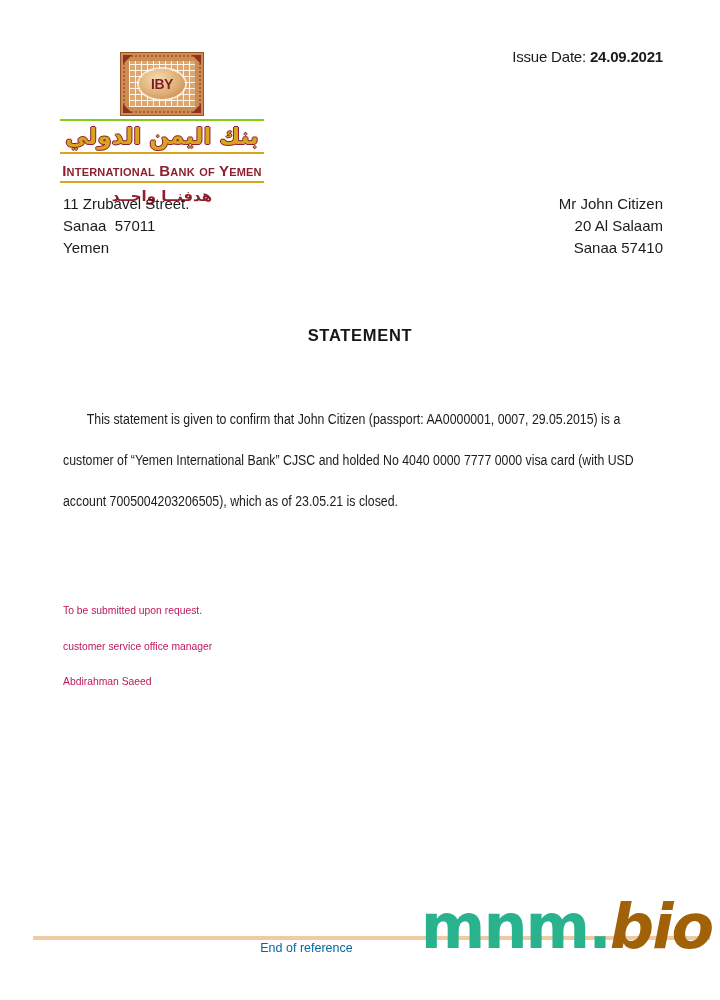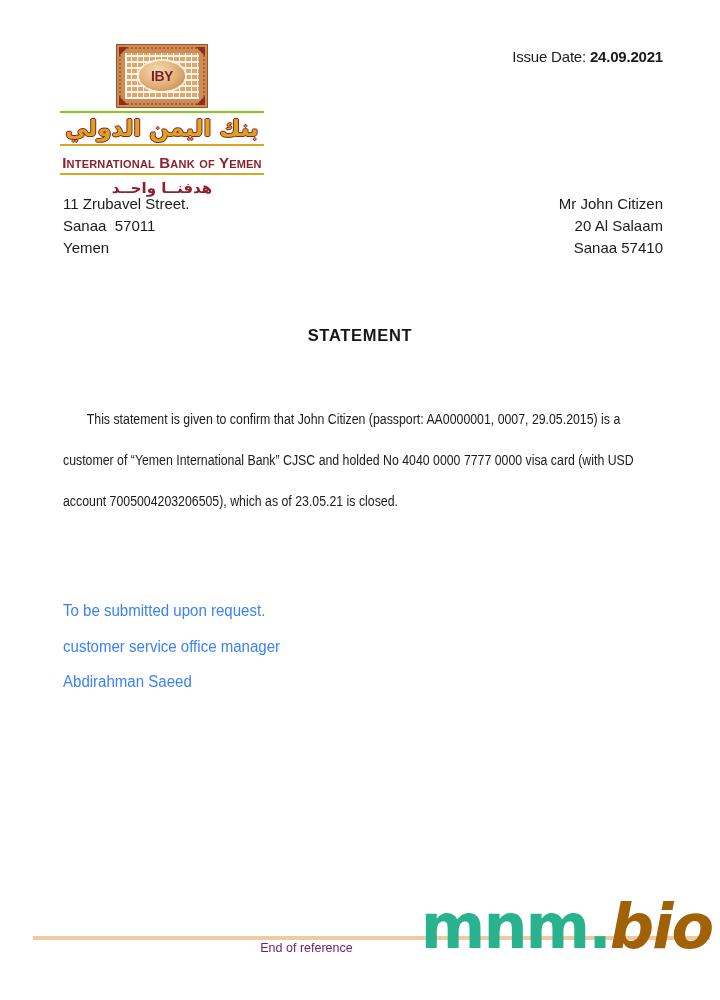--- a/index.html
+++ b/index.html
@@ -16,21 +16,21 @@
   
   .issue-date{
     position:absolute;top:48px;right:57px;
     font-size:15px;letter-spacing:-0.2px;color:#1b1b1b;
   }
   .issue-date b{font-weight:bold;}
 
   
   .logo{position:absolute;left:60px;top:40px;width:204px;text-align:center;}
   .emblem{
-    position:relative;width:92px;height:64px;margin:4px auto 3px;
+    position:relative;width:84px;height:64px;margin:12px auto 3px;
     background:#ce8c55;border:1px solid #9c5426;box-sizing:border-box;
   }
   .emblem::after{
     content:"";position:absolute;inset:2px;
     border:2px dotted rgba(140,60,20,.55);pointer-events:none;
   }
   .emblem-grid{
     position:absolute;inset:8px;
     background-color:#dda76f;
     background-image:
@@ -87,34 +87,34 @@
 
   
   .body-para{position:absolute;left:63px;top:399px;width:610px;font-size:14px;color:#1b1b1b;}
   .body-line{
     line-height:41px;white-space:nowrap;
     transform:scaleX(0.88);transform-origin:left center;
   }
   .body-line.indent{padding-left:27px;}
 
   
-  .closing{position:absolute;left:63px;top:593px;font-size:16px;color:#3b82f6;}
+  .closing{position:absolute;left:63px;top:593px;font-size:11px;color:#be185d;}
   .closing-line{
     line-height:35.5px;white-space:nowrap;
     transform:scaleX(0.94);transform-origin:left center;
   }
 
   
   .footer-line{
     position:absolute;left:33px;top:936px;width:677px;height:4px;
     background:#f0caa2;z-index:1;
   }
   .end-ref{
     position:absolute;top:941px;left:0;width:613px;text-align:center;
-    font-size:12.5px;color:#701a75;z-index:2;
+    font-size:12.5px;color:#0369a1;z-index:2;
   }
   .brand{
     position:absolute;top:896px;right:8px;z-index:3;
     font-family:"DejaVu Sans",sans-serif;
     font-weight:bold;font-size:62px;line-height:62px;letter-spacing:-2px;
     white-space:nowrap;
   }
   .brand .teal{color:#29b28e;}
   .brand .navy{color:#a16207;font-style:italic;}
 </style>

